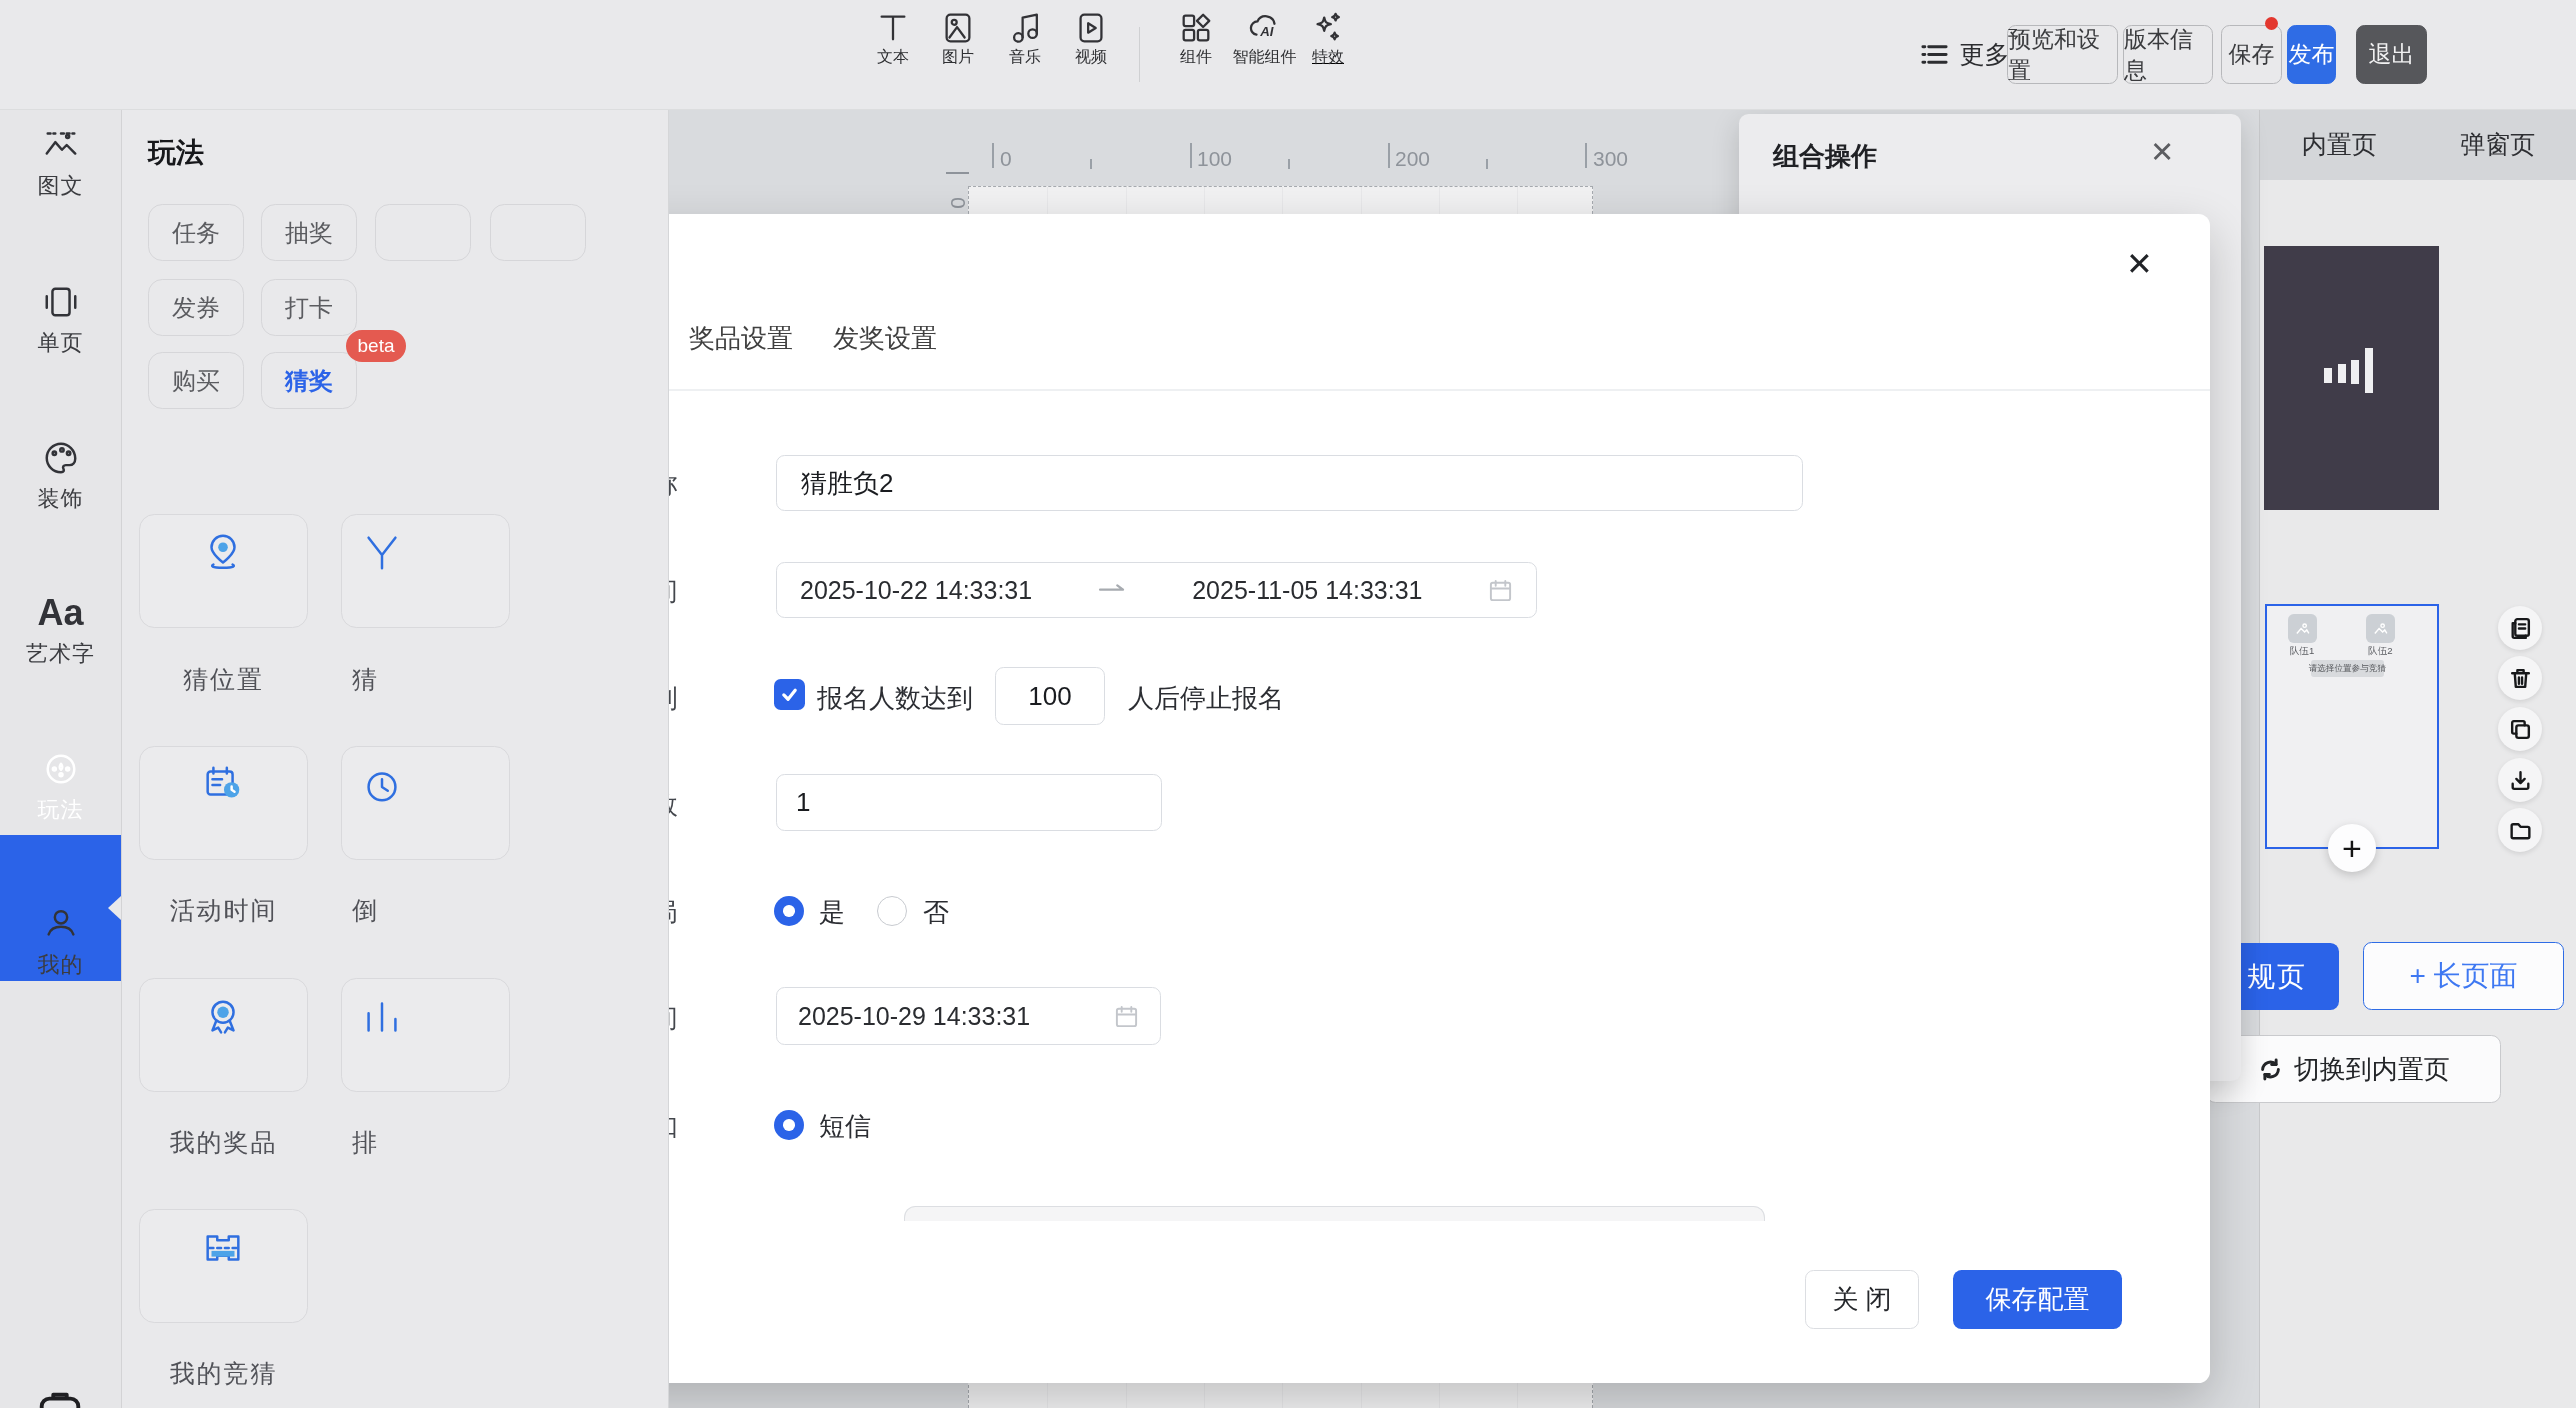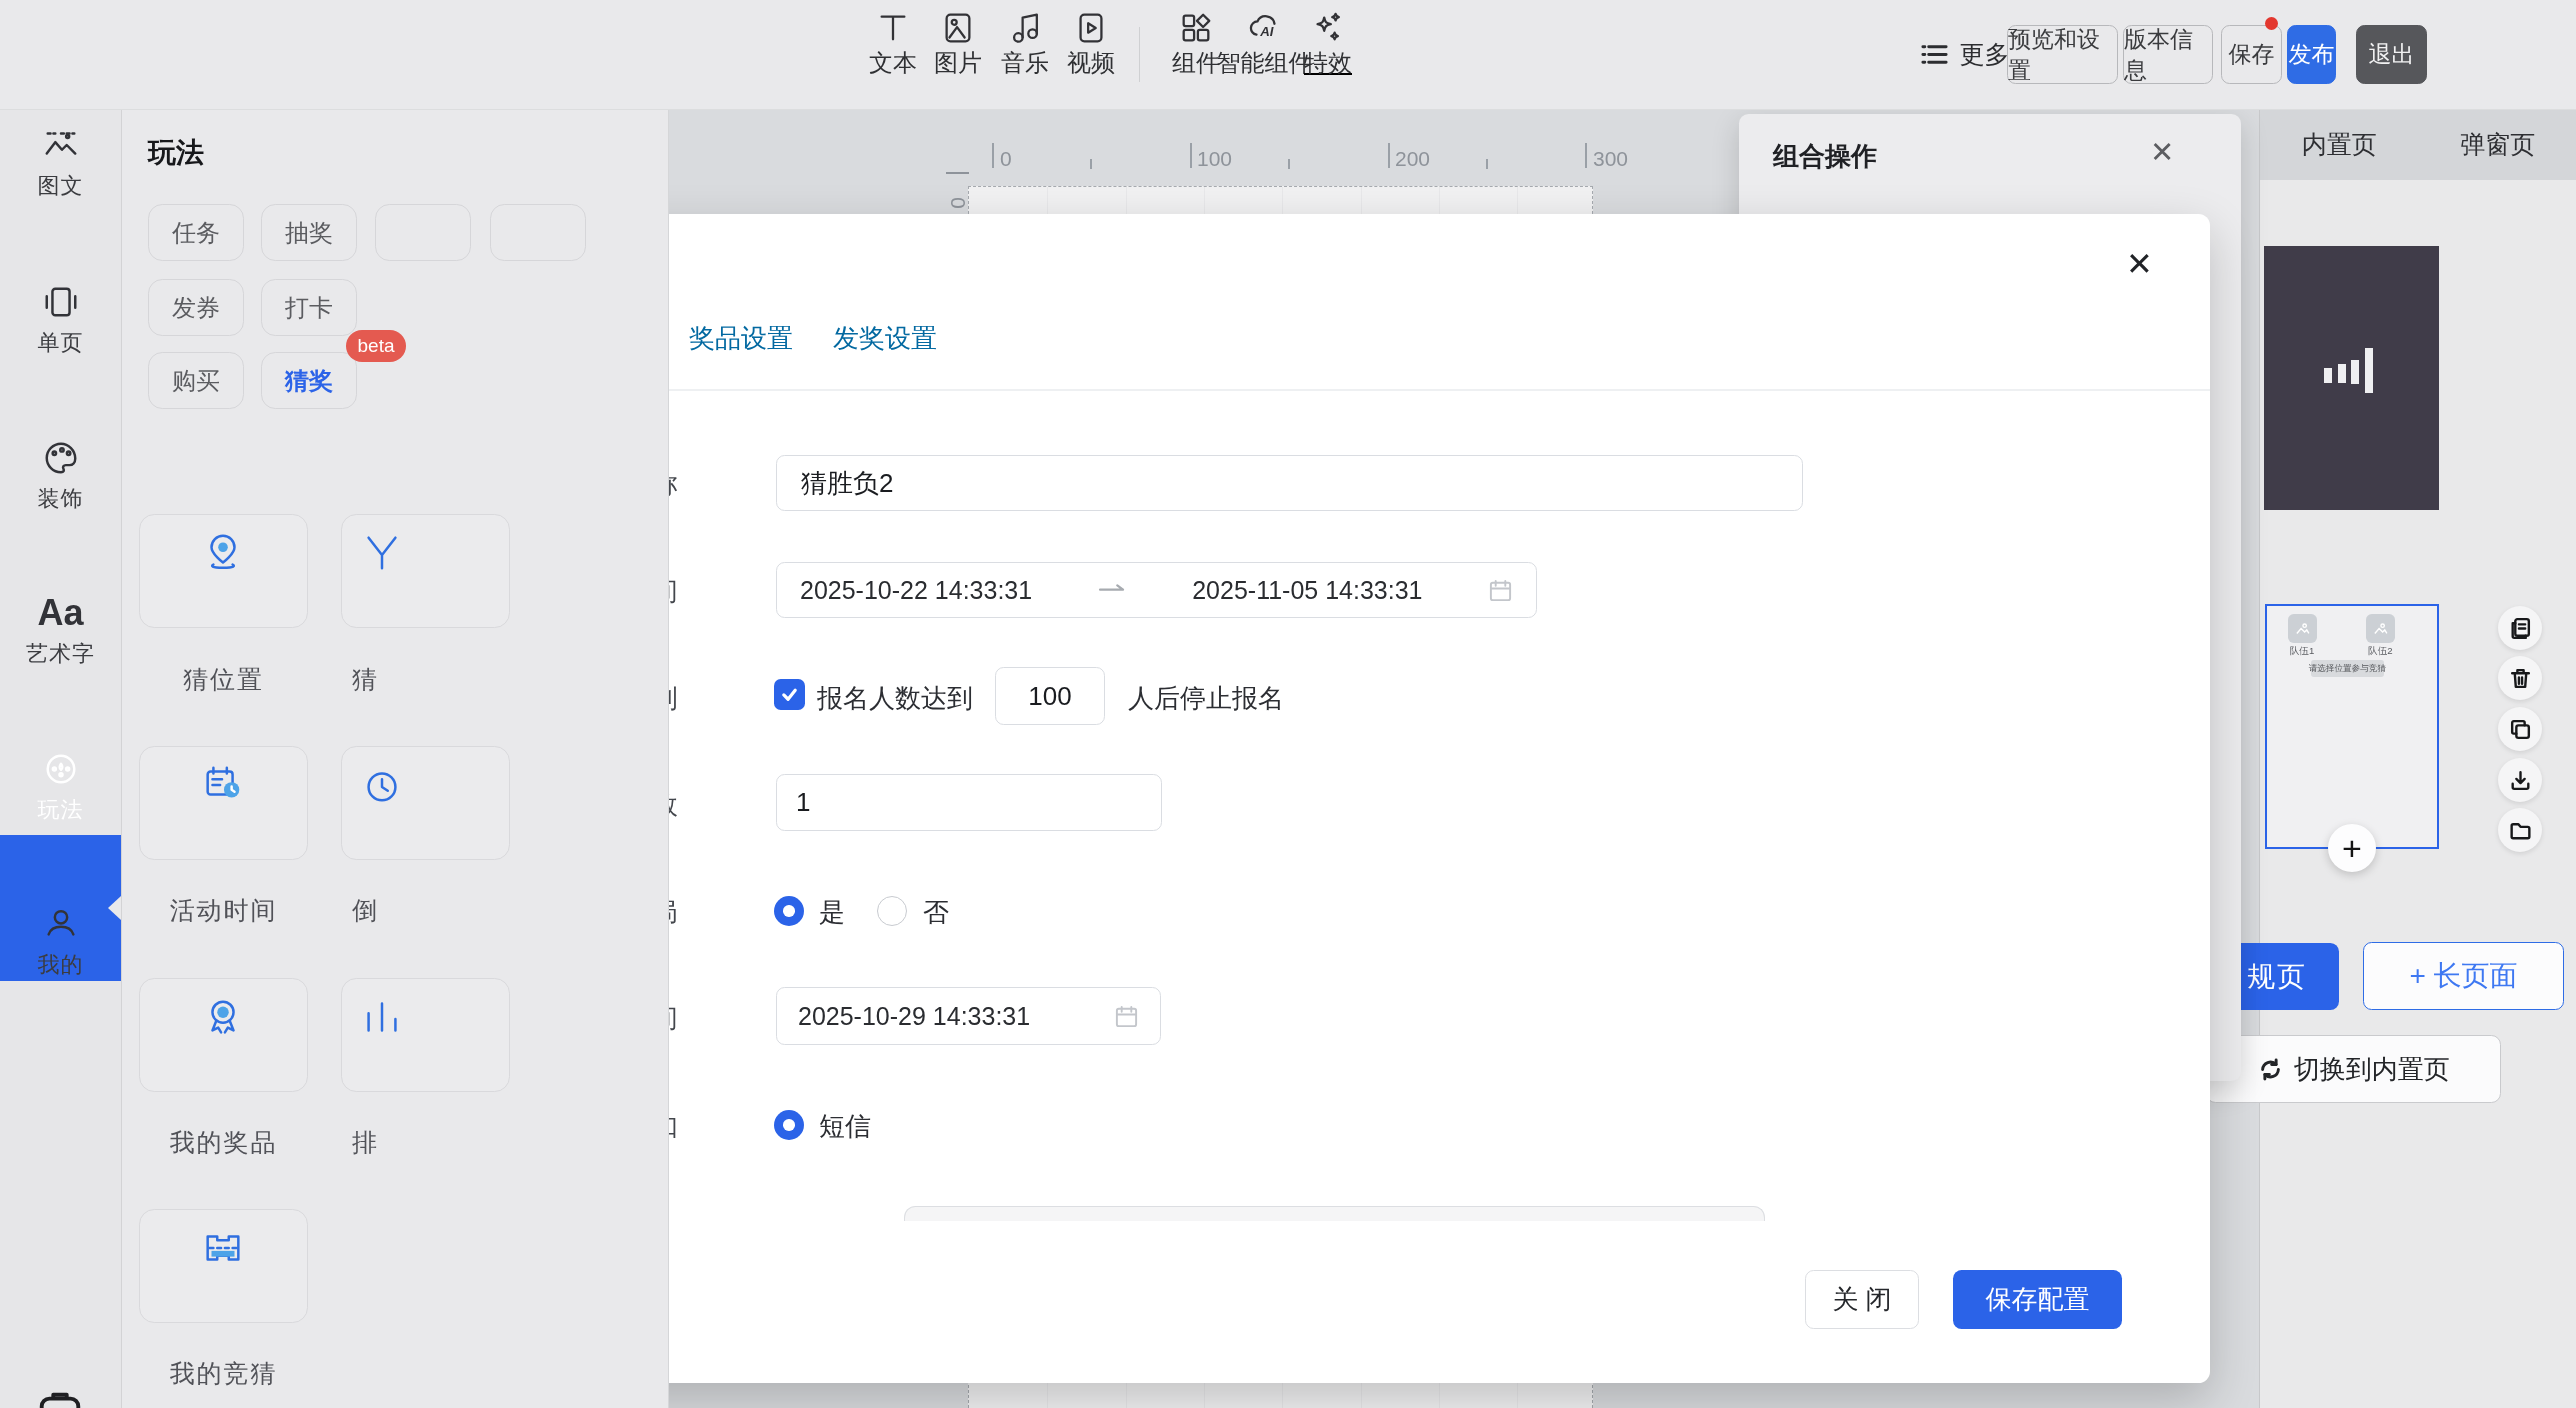--- a/index.html
+++ b/index.html
@@ -4,21 +4,21 @@
 <style>
   html,body{margin:0;padding:0;}
   body{width:2576px;height:1408px;overflow:hidden;position:relative;
        font-family:"Liberation Sans","DejaVu Sans",sans-serif;
        background:#d9dbde;-webkit-font-smoothing:antialiased;}
   .abs{position:absolute;}
   
   .toolbar{left:0;top:0;width:2576px;height:109px;background:#e9e9eb;border-bottom:1px solid #dcddde;z-index:10;}
   .tool{width:92px;top:9.6px;display:flex;flex-direction:column;align-items:center;gap:1px;cursor:pointer;}
   .tool svg{width:36px;height:36px;stroke:#323236;fill:none;stroke-width:2.4;stroke-linecap:round;stroke-linejoin:round;}
-  .tool .tlabel{font-size:24px;color:#2f3033;}
+  .tool .tlabel{font-size:16px;color:#2f3033;}
   .tb-divider{left:1139px;top:27px;width:1px;height:55px;background:#cfd0d2;}
   .more{top:38px;display:flex;align-items:center;gap:9.6px;cursor:pointer;}
   .more svg{width:31px;height:31px;stroke:#2c2d30;fill:none;stroke-width:3;stroke-linecap:round;}
   .more span{font-size:25px;color:#2c2d30;}
   .tbtn{top:25px;height:59px;border:1.9px solid #b7b8bb;border-radius:8.6px;display:flex;align-items:center;justify-content:center;
         font-size:23px;color:#3a3b3e;background:transparent;box-sizing:border-box;cursor:pointer;}
   .tbtn.publish{background:#2f6ce5;border-color:#2f6ce5;color:#fff;}
   .tbtn.exit{background:#56575b;border-color:#56575b;color:#f1f1f2;}
   .reddot{left:2265px;top:17px;width:13.4px;height:13.4px;border-radius:50%;background:#e3372e;z-index:11;}
   
@@ -79,21 +79,21 @@
   
   .combine{left:1739px;top:114px;width:502px;height:967px;background:#ececee;border-radius:9.6px;
            box-shadow:0 9.6px 29px rgba(0,0,0,.16);z-index:4;}
   .combine-title{left:34px;top:25px;font-size:26px;font-weight:bold;color:#202125;}
   .combine-x{left:411px;top:21px;font-size:29px;color:#5c5d61;cursor:pointer;}
   
   .modal{left:377px;top:214px;width:1833px;height:1169px;background:#fff;border-radius:11.5px;
          box-shadow:0 17px 48px rgba(0,0,0,.20);z-index:5;}
   .m-title{left:31px;top:36px;font-size:29px;font-weight:bold;color:#15171b;}
   .m-x{left:1749px;top:34px;font-size:32px;color:#212327;cursor:pointer;line-height:32px;}
-  .m-tab{top:107px;font-size:26px;color:#0369a1;cursor:pointer;}
+  .m-tab{top:107px;font-size:26px;color:#404040;cursor:pointer;}
   .m-tab.on{color:#2b63e8;font-weight:500;}
   .m-underline{left:21px;top:168px;width:115px;height:5.7px;border-radius:2.9px;background:#2b63e8;}
   .m-divider{left:0;top:175px;width:1833px;height:1.9px;background:#eef0f2;}
   .f-label{width:315px;text-align:right;font-size:26px;color:#43464c;white-space:nowrap;}
   .req{color:#e4393c;margin-right:5.7px;font-size:26px;}
   .inp{border:1.9px solid #dadde2;border-radius:8.6px;background:#fff;box-sizing:border-box;display:flex;align-items:center;
        font-size:26px;color:#1a1c20;cursor:text;}
   .dateTxt{font-size:25px;color:#2a2c30;white-space:nowrap;}
   .calicon{width:25px;height:25px;stroke:#c3c6cb;fill:none;stroke-width:2;stroke-linecap:round;}
   .arrowicon{width:29px;height:15.3px;stroke:#a7abb0;fill:none;stroke-width:2.4;stroke-linecap:round;stroke-linejoin:round;}

